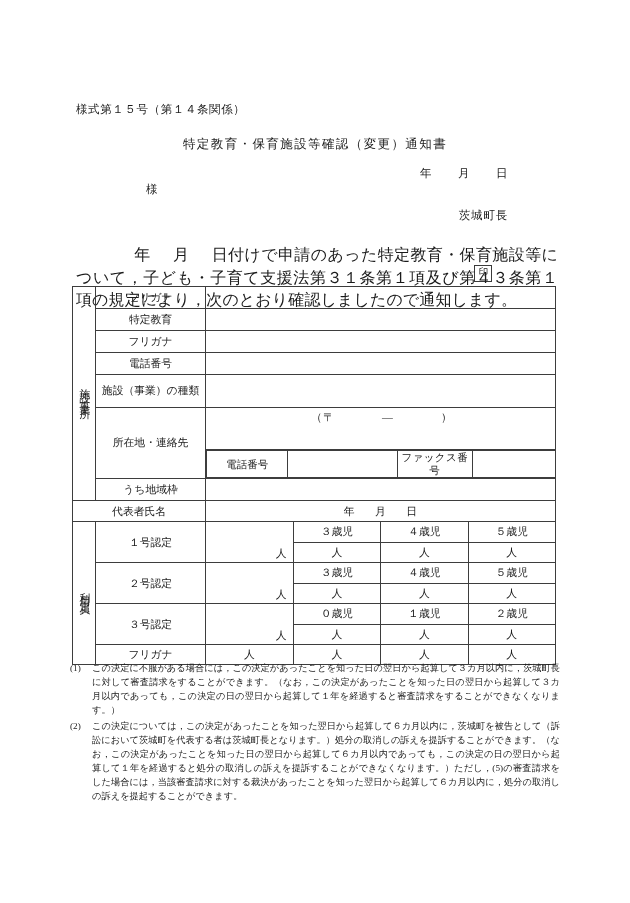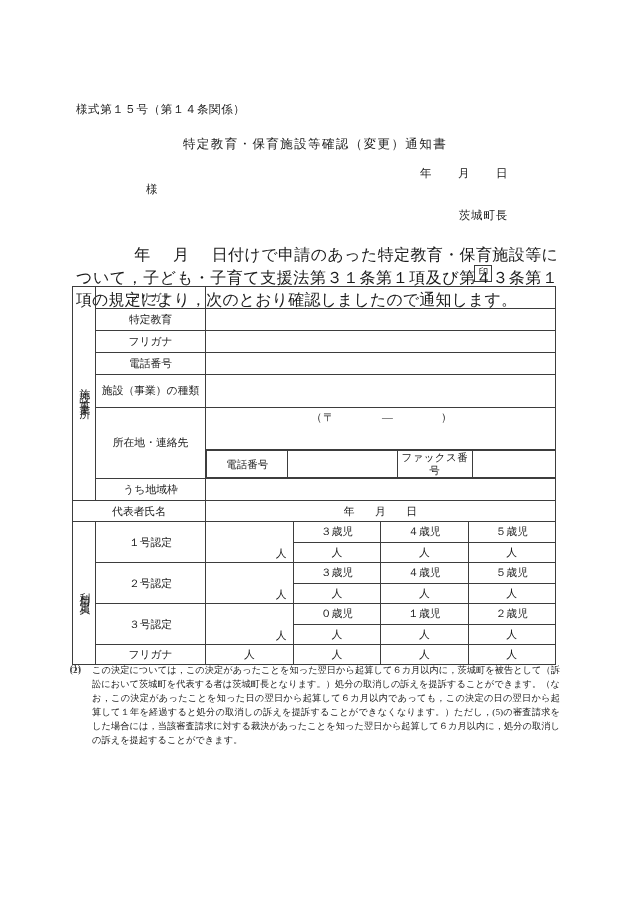--- a/index.html
+++ b/index.html
@@ -316,20 +316,21 @@
         <td class="unit-cell"><span>人</span></td>
         <td class="unit-cell"><span>人</span></td>
         <td class="unit-cell"><span>人</span></td>
       </tr>
     </tbody>
   </table>
 
   <div class="notes">
     <div class="note">
       <span class="marker">(1)</span>
+      <span>この決定に不服がある場合には，この決定があったことを知った日の翌日から起算して３カ月以内に，茨城町長に対して審査請求をすることができます。（なお，この決定があったことを知った日の翌日から起算して３カ月以内であっても，この決定の日の翌日から起算して１年を経過すると審査請求をすることができなくなります。）</span>
     </div>
     <div class="note">
       <span class="marker">(2)</span>
       <span>この決定については，この決定があったことを知った翌日から起算して６カ月以内に，茨城町を被告として（訴訟において茨城町を代表する者は茨城町長となります。）処分の取消しの訴えを提訴することができます。（なお，この決定があったことを知った日の翌日から起算して６カ月以内であっても，この決定の日の翌日から起算して１年を経過すると処分の取消しの訴えを提訴することができなくなります。）ただし，(5)の審査請求をした場合には，当該審査請求に対する裁決があったことを知った翌日から起算して６カ月以内に，処分の取消しの訴えを提起することができます。</span>
     </div>
   </div>
 
 </div>
 
 </body></html>

